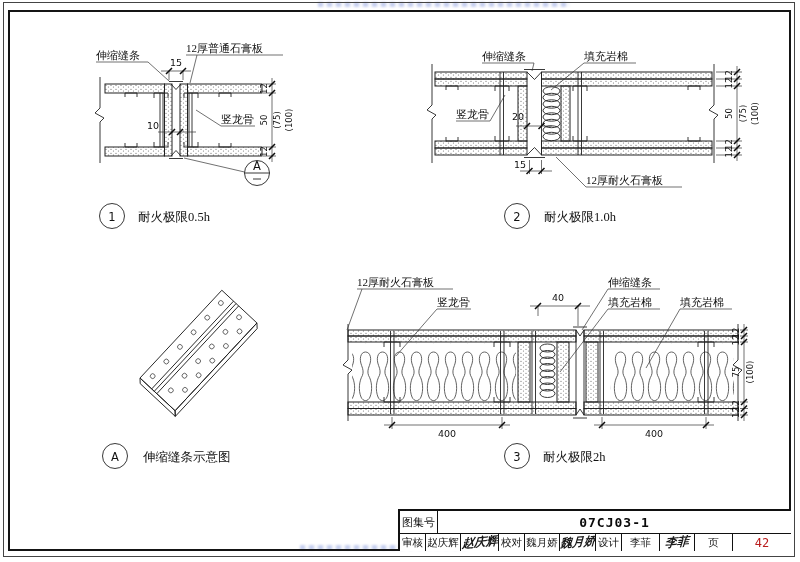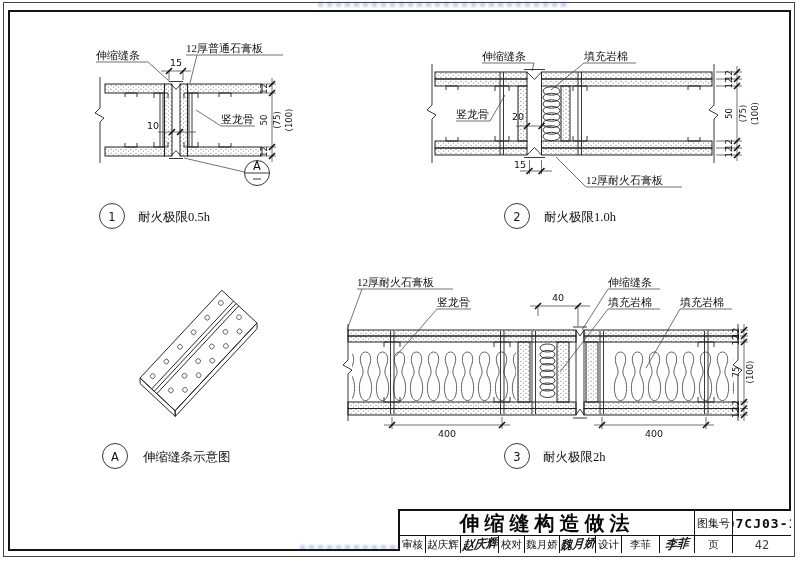--- a/index.html
+++ b/index.html
@@ -28,21 +28,21 @@
   .trow1{height:25px;border-bottom:1.2px solid #111;}
   .trow2{flex:1;}
   .tcell{box-sizing:border-box;border-right:1px solid #111;display:flex;align-items:center;
         justify-content:center;overflow:hidden;white-space:nowrap;}
   .tcell:last-child{border-right:none;}
   .ttitle{font:bold 20px "Liberation Sans",sans-serif;letter-spacing:5px;color:#0a0a0a;}
   .tlabel{font:11px "Liberation Serif",serif;color:#111;text-align:center;}
   .tcode{font:bold 13px "DejaVu Sans Mono",monospace;letter-spacing:1px;color:#0a0a0a;}
   .tname{font:10.5px "Liberation Serif",serif;color:#111;}
   .tsig{font:italic bold 12px "DejaVu Serif",serif;color:#1a1a1a;transform:rotate(-5deg) skewX(-8deg);}
-  .tpage{font:12px "DejaVu Sans Mono",monospace;color:#404040;text-align:right;}
+  .tpage{font:12px "DejaVu Sans Mono",monospace;color:#b91c1c;text-align:right;}
   
   .wm{position:absolute;filter:blur(1.1px);pointer-events:none;}
   .wm-blue{background:repeating-linear-gradient(90deg,#6d83d6 0 5px,rgba(109,131,214,.15) 5px 9px);opacity:.38;}
   .wm-pink{background:repeating-linear-gradient(90deg,#e089a0 0 5px,rgba(224,137,160,.12) 5px 9px);opacity:.30;}
 </style>
 </head>
 <body>
 
 <div class="page">
 
@@ -294,23 +294,20 @@
       </g>
     </g>
 
     <circle class="ln" cx="115" cy="456" r="12.5"></circle>
     <text class="num" x="115" y="460.5">A</text>
     <text class="cap" x="143" y="461">伸缩缝条示意图</text>
   </svg>
 
   <div class="tblock">
     <div class="trow trow1">
-      <div class="tcell" style="flex:0 0 295px;">
-        <span class="ttitle">伸缩缝构造做法</span>
-      </div>
       <div class="tcell" style="flex:0 0 38px;">
         <span class="tlabel">图集号</span>
       </div>
       <div class="tcell" style="flex:1;">
         <span class="tcode">07CJ03-1</span>
       </div>
     </div>
     <div class="trow trow2">
       <div class="tcell" style="flex:0 0 26px;">
         <span class="tname">审核</span>

